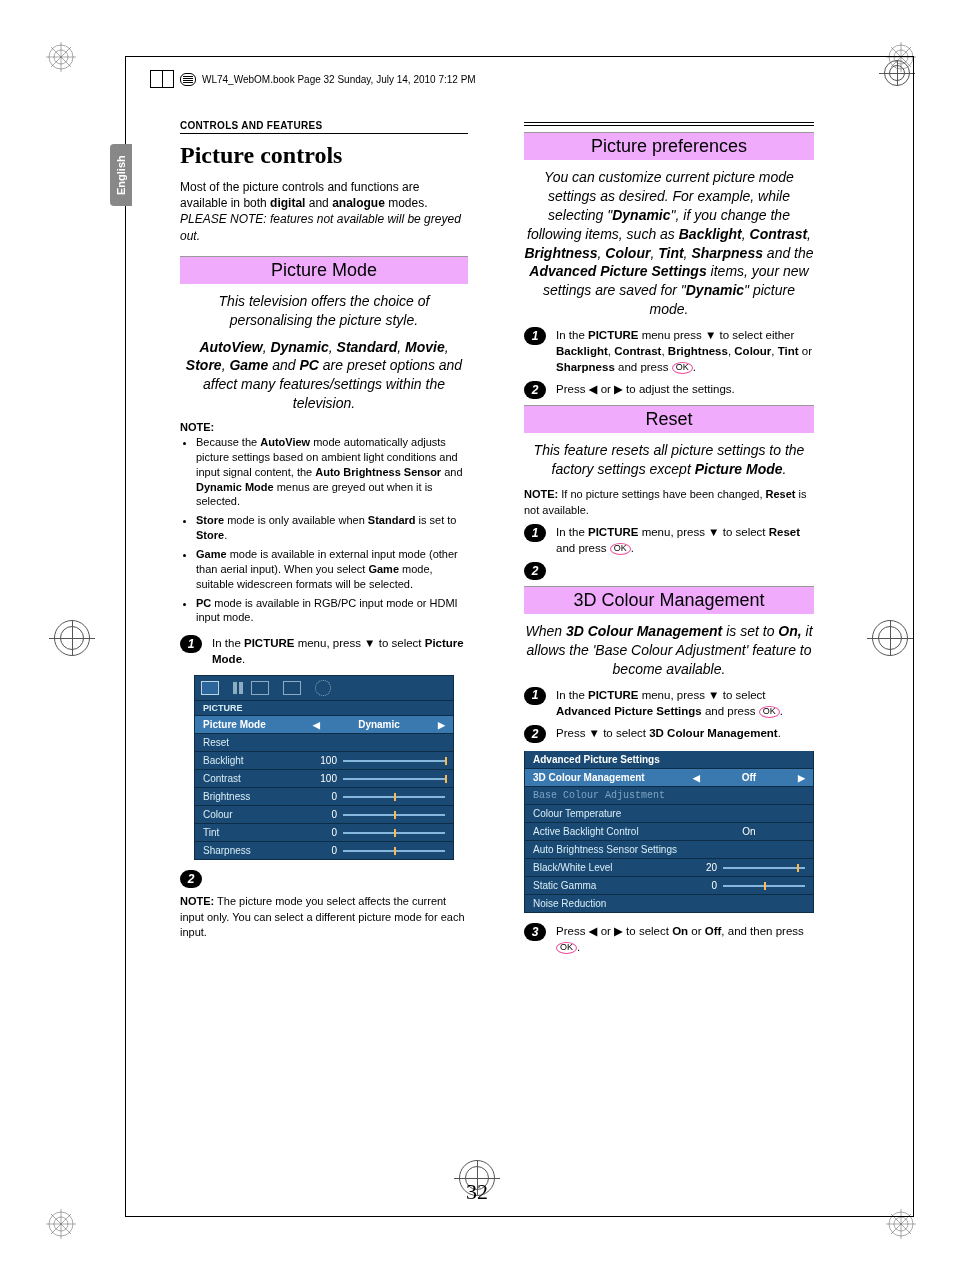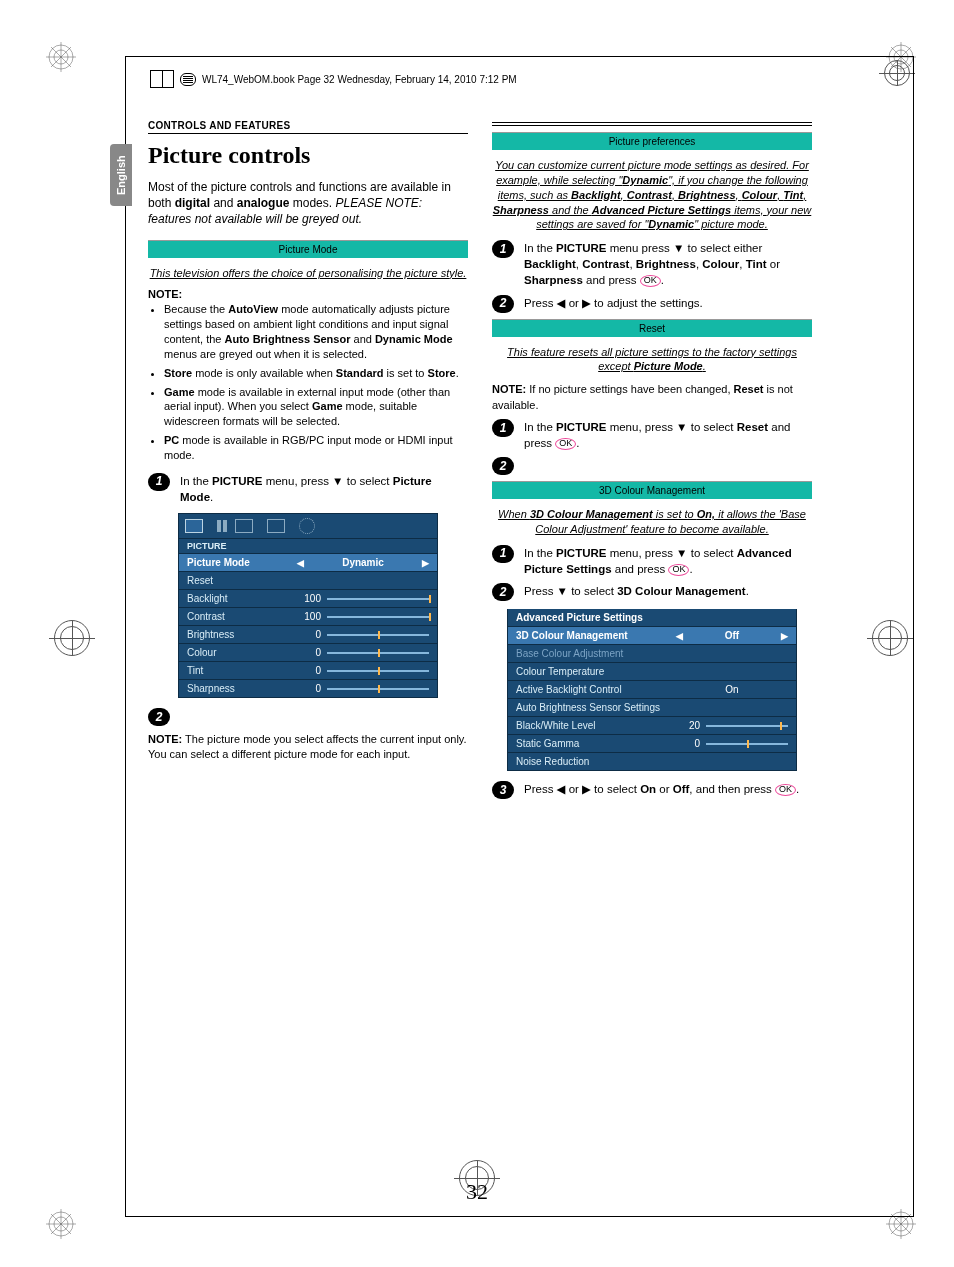--- a/index.html
+++ b/index.html
@@ -28,40 +28,40 @@
   }
   .reg-mark::before{content:'';position:absolute;left:-6px;right:-6px;top:50%;border-top:1px solid #555;}
   .reg-mark .inner{width:24px;height:24px;border:1px solid #555;border-radius:50%; position:relative;}
   .reg-mark .inner::before{content:'';position:absolute;top:-6px;bottom:-6px;left:50%;border-left:1px solid #555;}
   .radial-mark{position:absolute;width:30px;height:30px;}
   .radial-mark svg{width:100%;height:100%;}
   .content {
     position: absolute; top: 120px; left: 148px; width: 666px;
     display: flex; gap: 24px;
   }
-  .col { width: 320px; }
+  .col { width: 320px; margin-left: 32px; }
   .section-header {
     font-size: 10px; font-weight: bold; letter-spacing: 0.3px;
     border-bottom: 1px solid #000; padding-bottom: 2px; margin-bottom: 8px;
   }
   .lang-tab {
     position:absolute; left:110px; top:144px; width:22px; height:62px;
     background:#888; color:#fff; font-size:11px; font-weight:bold;
     writing-mode: vertical-rl; transform: rotate(180deg);
     display:flex; align-items:center; justify-content:center;
     border-radius: 0 4px 4px 0;
   }
   h1.title { font-family: Georgia, 'Times New Roman', serif; font-size:24px; font-weight:bold; margin:4px 0 10px; }
   .intro { font-size:12px; line-height:1.35; margin-bottom:12px; }
   .gray-band {
-    background:#14b8a6; text-align:center; font-size:10px;
+    background:#f0abfc; text-align:center; font-size:18px;
     padding:3px 4px; margin: 6px 0 8px; font-family: Arial, sans-serif;
     border-top:1px solid #999;
   }
-  .ital { font-style: italic; font-size:11px; text-align:center; line-height:1.35; margin-bottom:8px;text-decoration:underline;}
+  .ital { font-style: italic; font-size:14px; text-align:center; line-height:1.35; margin-bottom:8px;}
   .note-head{font-weight:bold;font-size:11px;margin-top:6px;}
   ul.notes{margin:2px 0 10px 0;padding-left:16px;font-size:11px;line-height:1.35;}
   ul.notes li{margin-bottom:4px;}
   .step-row{display:flex;gap:10px;margin:6px 0;align-items:flex-start;font-size:11.5px;line-height:1.4;}
   .step-num{
     background:#000;color:#fff;font-style:italic;font-weight:bold;
     width:22px;height:18px;border-radius:9px;display:flex;align-items:center;justify-content:center;
     flex:0 0 22px;font-size:12px;
   }
   .step-body{flex:1;}
@@ -155,34 +155,35 @@
 <div class="page-frame"></div>
 
 <div class="header-line">
   <span class="book-icon"></span>
   <div style="border:1px solid #000;border-radius:6px;padding:2px 2px;display:flex;flex-direction:column;gap:1px;">
     <div style="width:10px;height:1px;background:#000;"></div>
       <div style="width:10px;height:1px;background:#000;"></div>
       <div style="width:10px;height:1px;background:#000;"></div>
       <div style="width:10px;height:1px;background:#000;"></div>
   </div>
-  <span>WL74_WebOM.book  Page 32  Wednesday, February 14, 2010  7:12 PM</span>
+  <span>WL74_WebOM.book  Page 32  Sunday, July 14, 2010  7:12 PM</span>
 </div>
 
 <div class="lang-tab">English</div>
 
 <div class="content">
 
   <div class="col">
     <div class="section-header">CONTROLS AND FEATURES</div>
     <h1 class="title">Picture controls</h1>
     <div class="intro">Most of the picture controls and functions are available in both <b>digital</b> and <b>analogue</b> modes. <i>PLEASE NOTE: features not available will be greyed out.</i></div>
 
     <div class="gray-band">Picture Mode</div>
     <div class="ital">This television offers the choice of personalising the picture style.</div>
+    <div class="ital"><b>AutoView</b>, <b>Dynamic</b>, <b>Standard</b>, <b>Movie</b>, <b>Store</b>, <b>Game</b> and <b>PC</b> are preset options and affect many features/settings within the television.</div>
 
     <div class="note-head">NOTE:</div>
     <ul class="notes" id="note-list">
         <li>Because the <b>AutoView</b> mode automatically adjusts picture settings based on ambient light conditions and input signal content, the <b>Auto Brightness Sensor</b> and <b>Dynamic Mode</b> menus are greyed out when it is selected.</li>
         <li><b>Store</b> mode is only available when <b>Standard</b> is set to <b>Store</b>.</li>
         <li><b>Game</b> mode is available in external input mode (other than aerial input). When you select <b>Game</b> mode, suitable widescreen formats will be selected.</li>
         <li><b>PC</b> mode is available in RGB/PC input mode or HDMI input mode.</li>
       </ul>
 
     <div class="step-row">
@@ -307,21 +308,21 @@
       <div id="osd-adv-rows">
           <div class="row sel">
             <div class="label" style="flex: 0 0 160px;">3D Colour Management</div>
             <div class="picker">
               <span class="arrow">◀</span>
               <span>Off</span>
               <span class="arrow">▶</span>
             </div>
           </div>
           <div class="row">
-            <div class="label grey" style="flex: 0 0 160px;">Base Colour Adjustment</div>
+            <div class="label grey" style="flex: 0 0 160px; font-family: Liberation Mono, monospace;">Base Colour Adjustment</div>
           </div>
           <div class="row">
             <div class="label" style="flex: 0 0 160px;">Colour Temperature</div>
           </div>
           <div class="row">
             <div class="label" style="flex: 0 0 160px;">Active Backlight Control</div>
             <div style="flex: 1 1 0%; text-align: center; color: rgb(255, 255, 255);">On</div>
           </div>
           <div class="row">
             <div class="label" style="flex: 0 0 160px;">Auto Brightness Sensor Settings</div>

